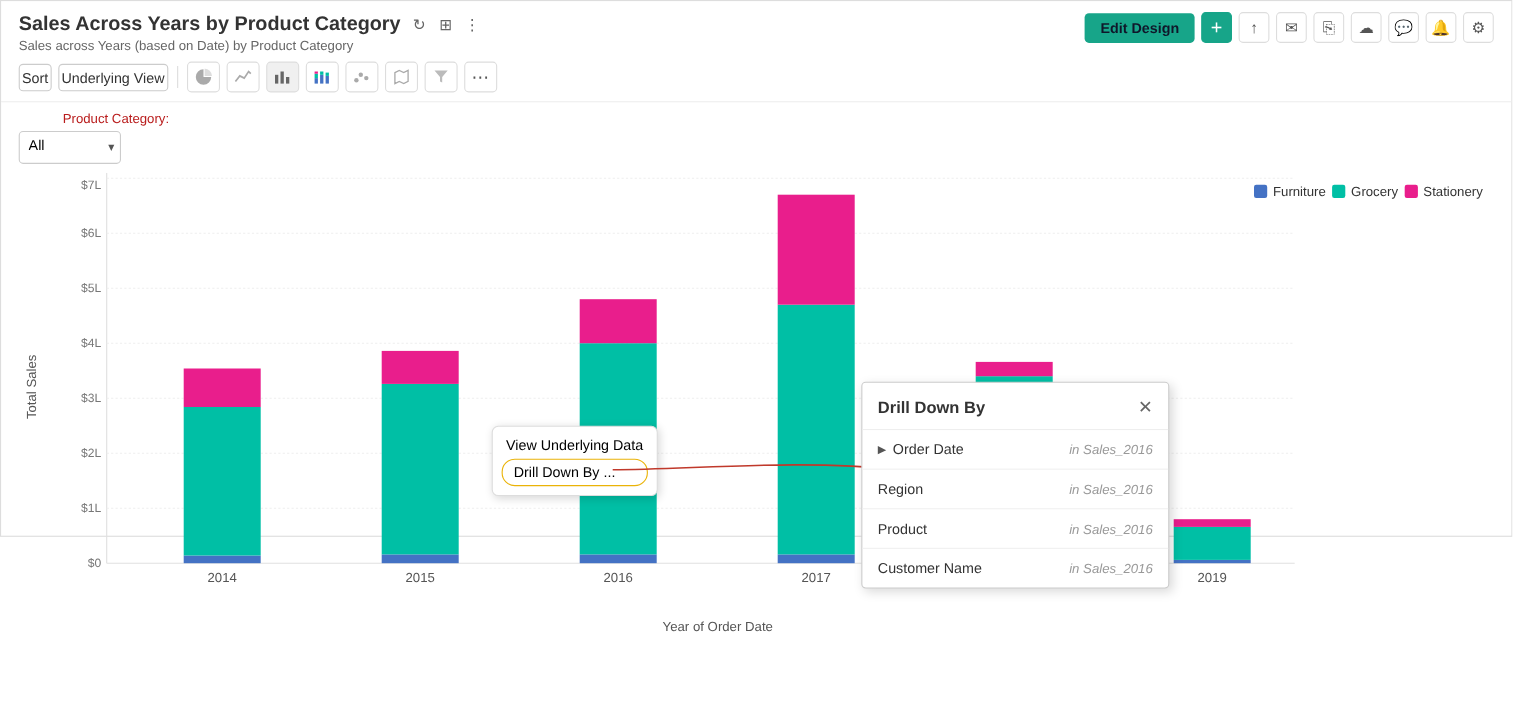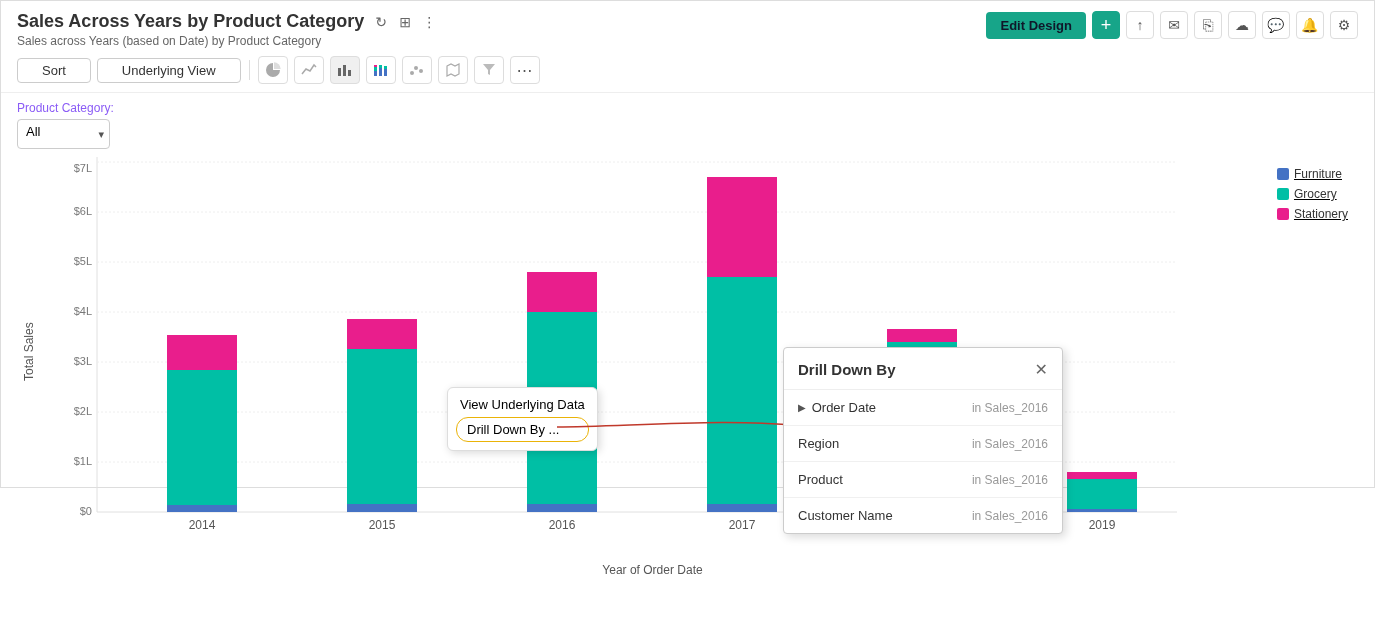--- a/index.html
+++ b/index.html
@@ -12,53 +12,53 @@
     .title-icons { display: flex; gap: 6px; align-items: center; }
     .title-icon { width: 18px; height: 18px; cursor: pointer; color: #666; font-size: 14px; display: flex; align-items: center; justify-content: center; }
     .subtitle { font-size: 12px; color: #666; margin-top: 2px; }
 
     .header-right { display: flex; align-items: center; gap: 6px; }
     .edit-design-btn { background: #17a589; color: #0f172a; border: none; border-radius: 4px; padding: 6px 14px; font-size: 13px; font-weight: 600; cursor: pointer; }
     .icon-btn { width: 28px; height: 28px; border: 1px solid #ddd; border-radius: 4px; background: #fff; cursor: pointer; display: flex; align-items: center; justify-content: center; font-size: 14px; color: #555; }
     .icon-btn.green-plus { background: #17a589; border-color: #17a589; color: #fff; font-size: 18px; font-weight: 300; }
 
     .toolbar { padding: 4px 16px; display: flex; align-items: center; gap: 6px; border-bottom: 1px solid #eee; padding-bottom: 8px; }
-    .toolbar-btn { border: 1px solid #ccc; border-radius: 4px; padding: 4px 24px; font-size: 13px; background: #fff; cursor: pointer; color: #333; }
+    .toolbar-btn { border: 1px solid #ccc; border-radius: 4px; padding: 4px 2px; font-size: 13px; background: #fff; cursor: pointer; color: #333; }
     .toolbar-separator { width: 1px; height: 20px; background: #ddd; margin: 0 2px; }
     .chart-type-btn { border: 1px solid #ddd; border-radius: 4px; padding: 3px 6px; background: #fff; cursor: pointer; font-size: 14px; color: #555; display: flex; align-items: center; justify-content: center; width: 30px; height: 28px; }
     .chart-type-btn.active { background: #f0f0f0; }
     .more-btn { border: 1px solid #ddd; border-radius: 4px; padding: 3px 6px; background: #fff; cursor: pointer; font-size: 16px; color: #555; width: 30px; height: 28px; display: flex; align-items: center; justify-content: center; }
 
     .filter-area { padding: 8px 16px; }
-    .filter-label { font-size: 12px; color: #8b5cf6; margin-bottom: 4px; }
+    .filter-label { font-size: 12px; color: #b91c1c; margin-bottom: 4px; margin-left: 40px; }
     .filter-select { border: 1px solid #ccc; border-radius: 4px; padding: 4px 24px 9px 8px; font-size: 13px; background: #fff; cursor: pointer; appearance: none; -webkit-appearance: none; min-width: 80px; }
     .filter-select-wrap { position: relative; display: inline-block; }
     .filter-select-wrap::after { content: '▾'; position: absolute; right: 6px; top: 50%; transform: translateY(-50%); pointer-events: none; font-size: 11px; color: #555; }
 
     .chart-area { position: relative; margin: 0 16px; height: 420px; }
 
     
-    .legend { position: absolute; right: 0; top: 10px; display: flex; flex-direction: column; gap: 6px; text-decoration: underline; }
+    .legend { position: absolute; right: 0; top: 10px; display: flex; flex-direction: row; gap: 6px; }
     .legend-item { display: flex; align-items: center; gap: 5px; font-size: 12px; color: #333; }
     .legend-color { width: 12px; height: 12px; border-radius: 2px; }
 
     
     .tooltip-popup { position: absolute; background: #fff; border: 1px solid #ddd; border-radius: 6px; padding: 6px 12px; box-shadow: 2px 2px 8px rgba(0,0,0,0.15); font-size: 13px; white-space: nowrap; }
     .tooltip-popup .tp-row { padding: 3px 0; cursor: pointer; }
     .tooltip-popup .tp-row.highlighted { border: 1px solid #eab308; border-radius: 12px; padding: 4px 10px; margin: 2px -4px; }
 
     
     .drill-down-panel { position: absolute; background: #fff; border: 1px solid #ccc; border-radius: 4px; box-shadow: 3px 3px 10px rgba(0,0,0,0.15); width: 280px; z-index: 10; }
     .drill-down-header { display: flex; align-items: center; justify-content: space-between; padding: 12px 14px 10px 14px; border-bottom: 1px solid #eee; }
     .drill-down-title { font-size: 15px; font-weight: 600; color: #333; }
     .drill-down-close { cursor: pointer; font-size: 16px; color: #666; background: none; border: none; }
     .drill-down-item { display: flex; align-items: center; justify-content: space-between; padding: 10px 14px; border-bottom: 1px solid #f0f0f0; cursor: pointer; }
     .drill-down-item:last-child { border-bottom: none; }
     .drill-down-item-left { display: flex; align-items: center; gap: 6px; font-size: 13px; color: #333; }
-    .drill-down-item-right { font-size: 12px; color: #999; }
+    .drill-down-item-right { font-size: 12px; color: #999; font-style: italic; }
     .drill-arrow { color: #555; font-size: 10px; }
 
     
     .arrow-overlay { position: absolute; top: 0; left: 0; pointer-events: none; }
 
     .x-axis-label { position: absolute; bottom: 0; left: 0; right: 110px; text-align: center; font-size: 12px; color: #555; }
     .y-axis-label { position: absolute; left: 0; top: 0; bottom: 30px; display: flex; align-items: center; justify-content: center; writing-mode: vertical-rl; transform: rotate(180deg); font-size: 12px; color: #555; width: 16px; }
   </style>
 </head>
 <body>

